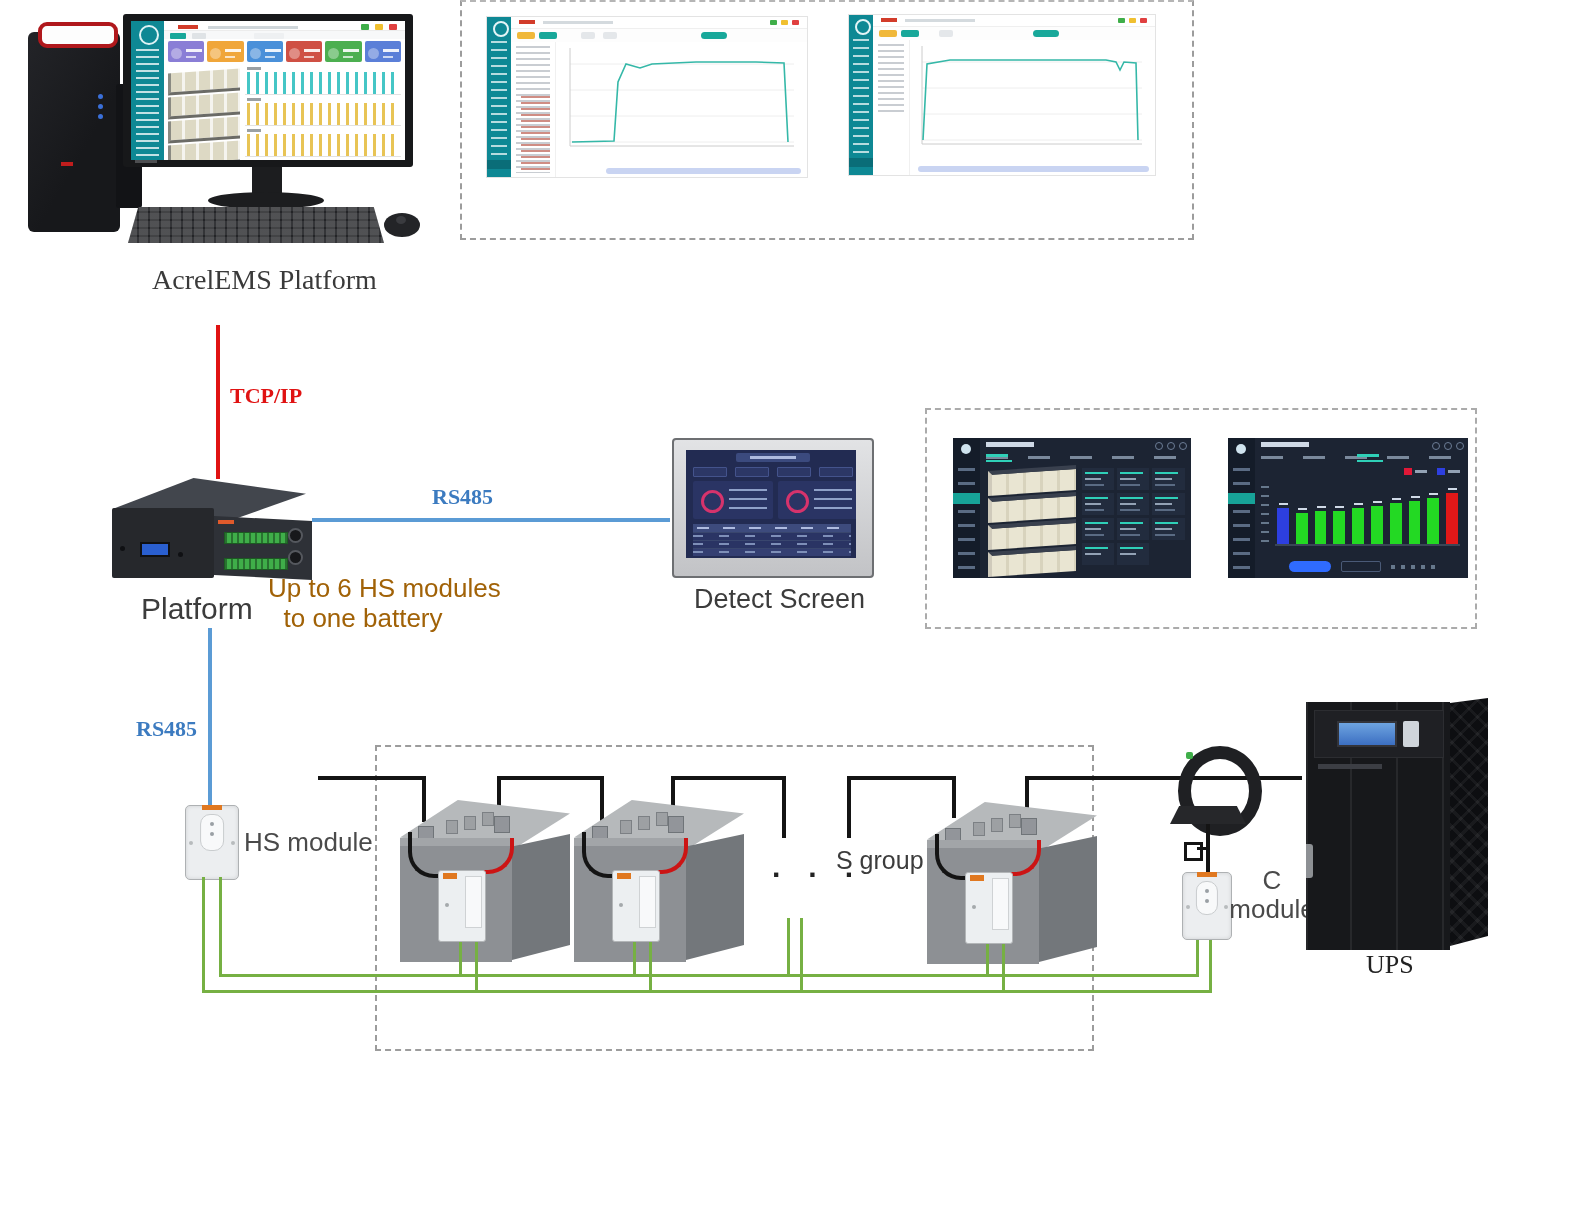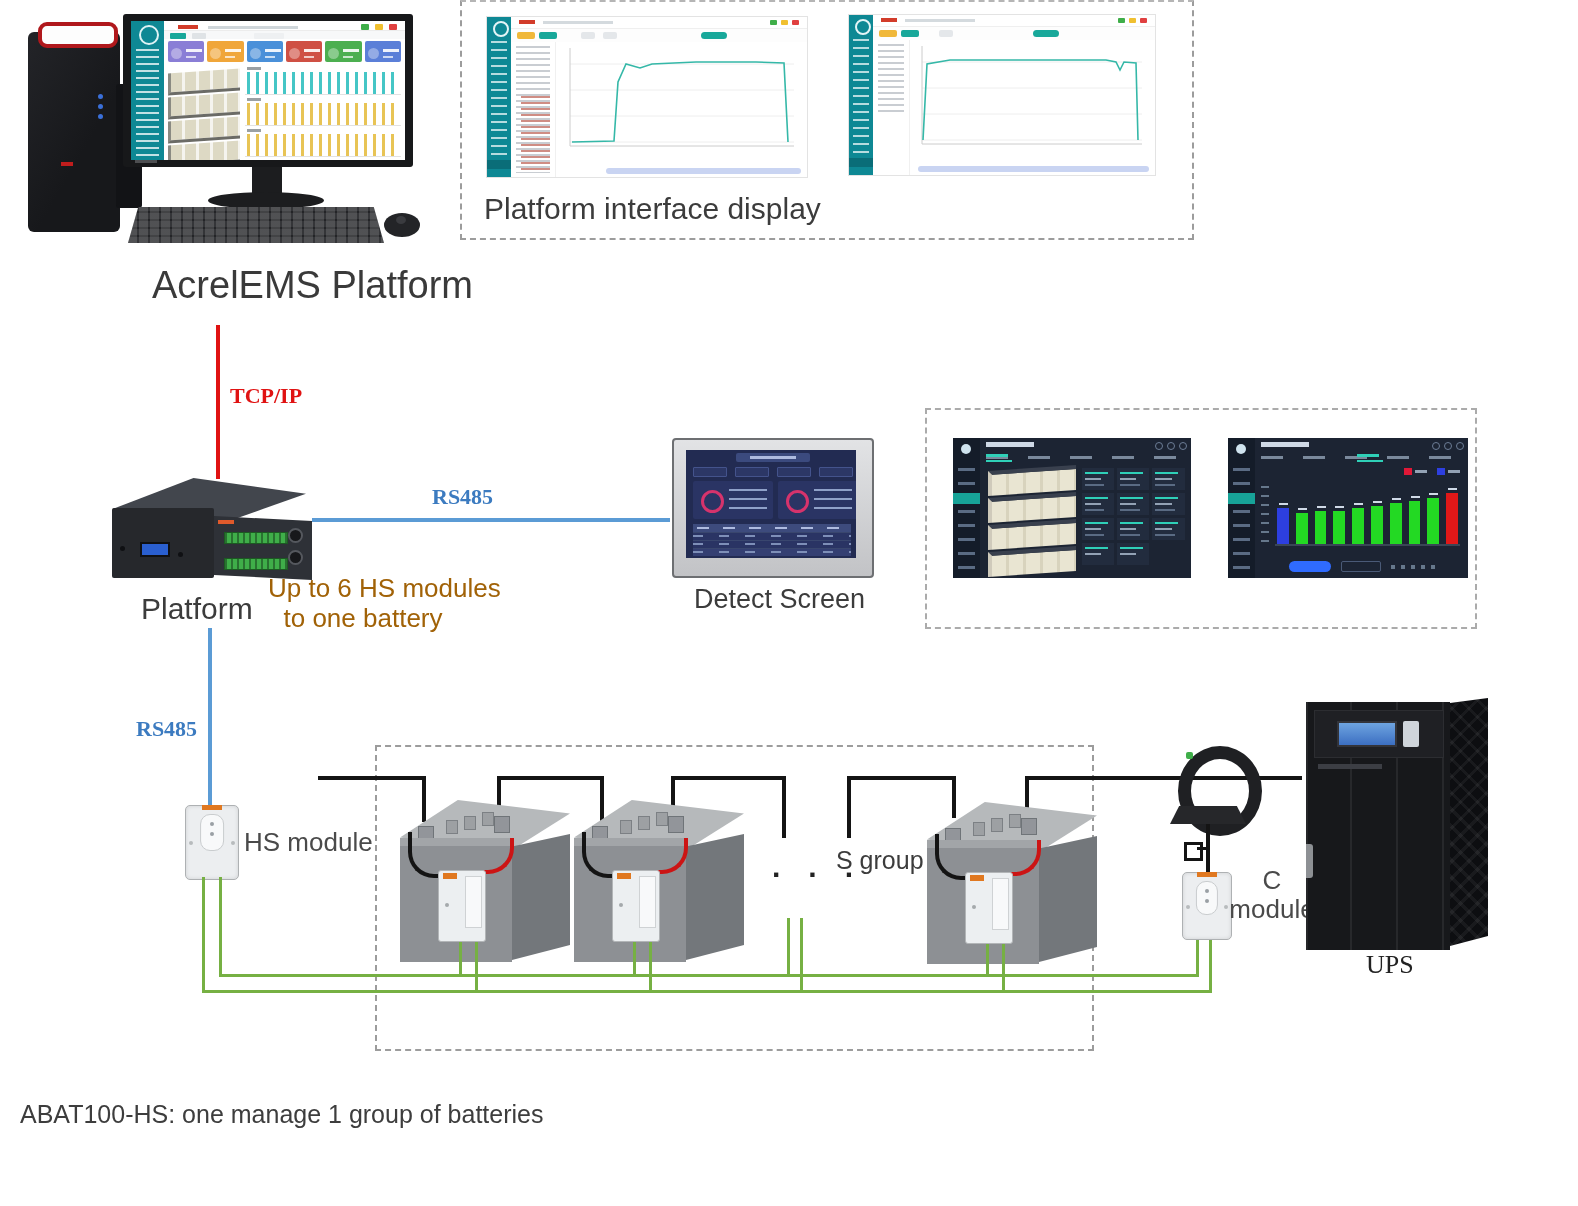--- a/index.html
+++ b/index.html
@@ -189,21 +189,21 @@
   .ups-side{position:absolute;left:144px;top:0;width:38px;height:248px;background:#0d0e11;
             clip-path:polygon(0 2%,100% 0,100% 96%,0 100%);
             background-image:repeating-linear-gradient(45deg,rgba(255,255,255,.05) 0 3px,transparent 3px 12px),
                              repeating-linear-gradient(-45deg,rgba(255,255,255,.05) 0 3px,transparent 3px 12px);}
   .ups-toppanel{position:absolute;left:8px;top:12px;width:128px;height:46px;background:#1f2024;border:1px solid #2c2d31;}
   .ups-lcd{position:absolute;left:22px;top:10px;width:56px;height:22px;background:linear-gradient(#6ea4e0,#3c6fc2);border:2px solid #33343a;}
   .ups-key{position:absolute;left:88px;top:10px;width:16px;height:26px;background:#cfd4da;border-radius:2px;}
   .ups-brand{position:absolute;left:12px;top:66px;width:64px;height:5px;background:#3c3e44;}
   .ups-handle{position:absolute;left:0px;top:146px;width:7px;height:34px;background:#8d9094;border-radius:0 3px 3px 0;}
   
-  .t28{font-size:38px;} .t30{font-size:30px;} .t26{font-size:26px;} .t25{font-size:25px;} .t27{font-size:27px;}
+  .t28{font-size:28px;font-family:Liberation Serif, serif;} .t30{font-size:30px;} .t26{font-size:26px;} .t25{font-size:25px;} .t27{font-size:27px;}
   .notes{position:absolute;left:20px;top:1096px;color:#3d3d3d;font-size:25px;line-height:36px;}
   .serifl{font-family:"Liberation Serif",serif;}
   .center{text-align:center;}
 </style>
 </head>
 <body>
 
 <div id="canvas">
 
   <div>
@@ -383,21 +383,20 @@
             <line x1="12" y1="6" x2="12" y2="104" stroke="#cccccc" stroke-width="1"></line>
             <line x1="12" y1="104" x2="232" y2="104" stroke="#cccccc" stroke-width="1"></line>
             <polyline points="13,100 17,24 40,20 120,20 196,20 206,22 210,30 214,22 226,23 228,100" fill="none" stroke="#35b8a8" stroke-width="1.6"></polyline>
           </svg>
           <div class="p-scroll" style="left:8px;"></div>
         </div>
       </div>
     </div>
   </div>
 
-  <div class="lbl t30" style="left:484px;top:192px;color:#3c3c3c;">Platform interface display</div>
 
   <div class="wire wv red-line" style="left:216px;top:325px;height:154px;"></div>
   <div class="conn-lbl" style="left:230px;top:383px;color:#e01212;">TCP/IP</div>
 
   <div class="gw">
     <div class="gw-top"></div>
     <div class="gw-left">
       <div class="gw-usb"></div>
       <div class="gw-dot" style="left:8px;top:38px;"></div>
       <div class="gw-dot" style="left:66px;top:44px;"></div>
@@ -711,16 +710,15 @@
     <div class="ups-toppanel">
       <div class="ups-lcd"></div>
       <div class="ups-key"></div>
     </div>
     <div class="ups-brand"></div>
     <div class="ups-handle"></div>
   </div>
   <div class="lbl t26 serifl" style="left:1366px;top:950px;color:#222;">UPS</div>
 
   <div class="notes">
-    <div>ABAT100-HS: one manage 1 group of batteries</div>
   </div>
 
 </div>
 
 </body></html>

